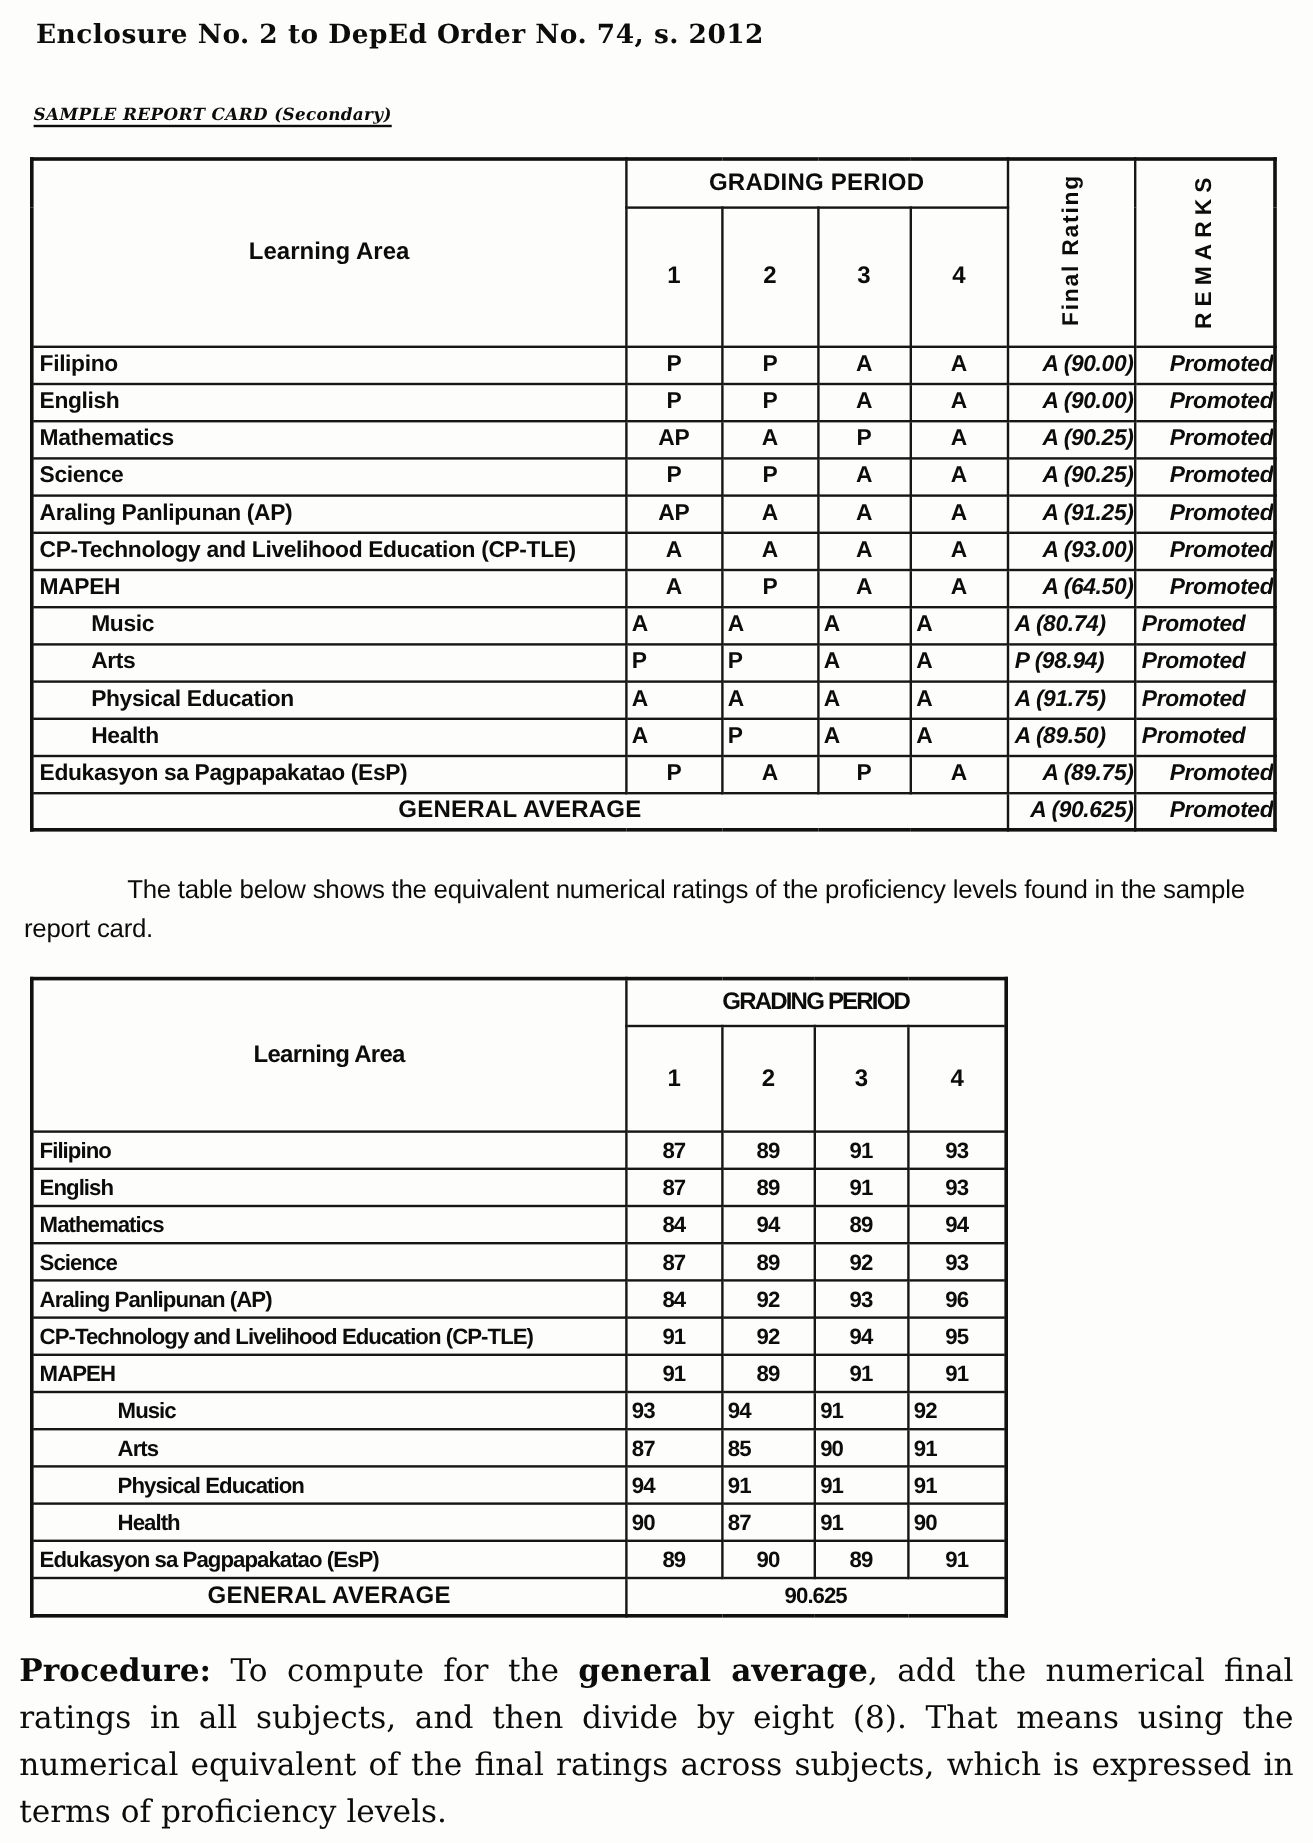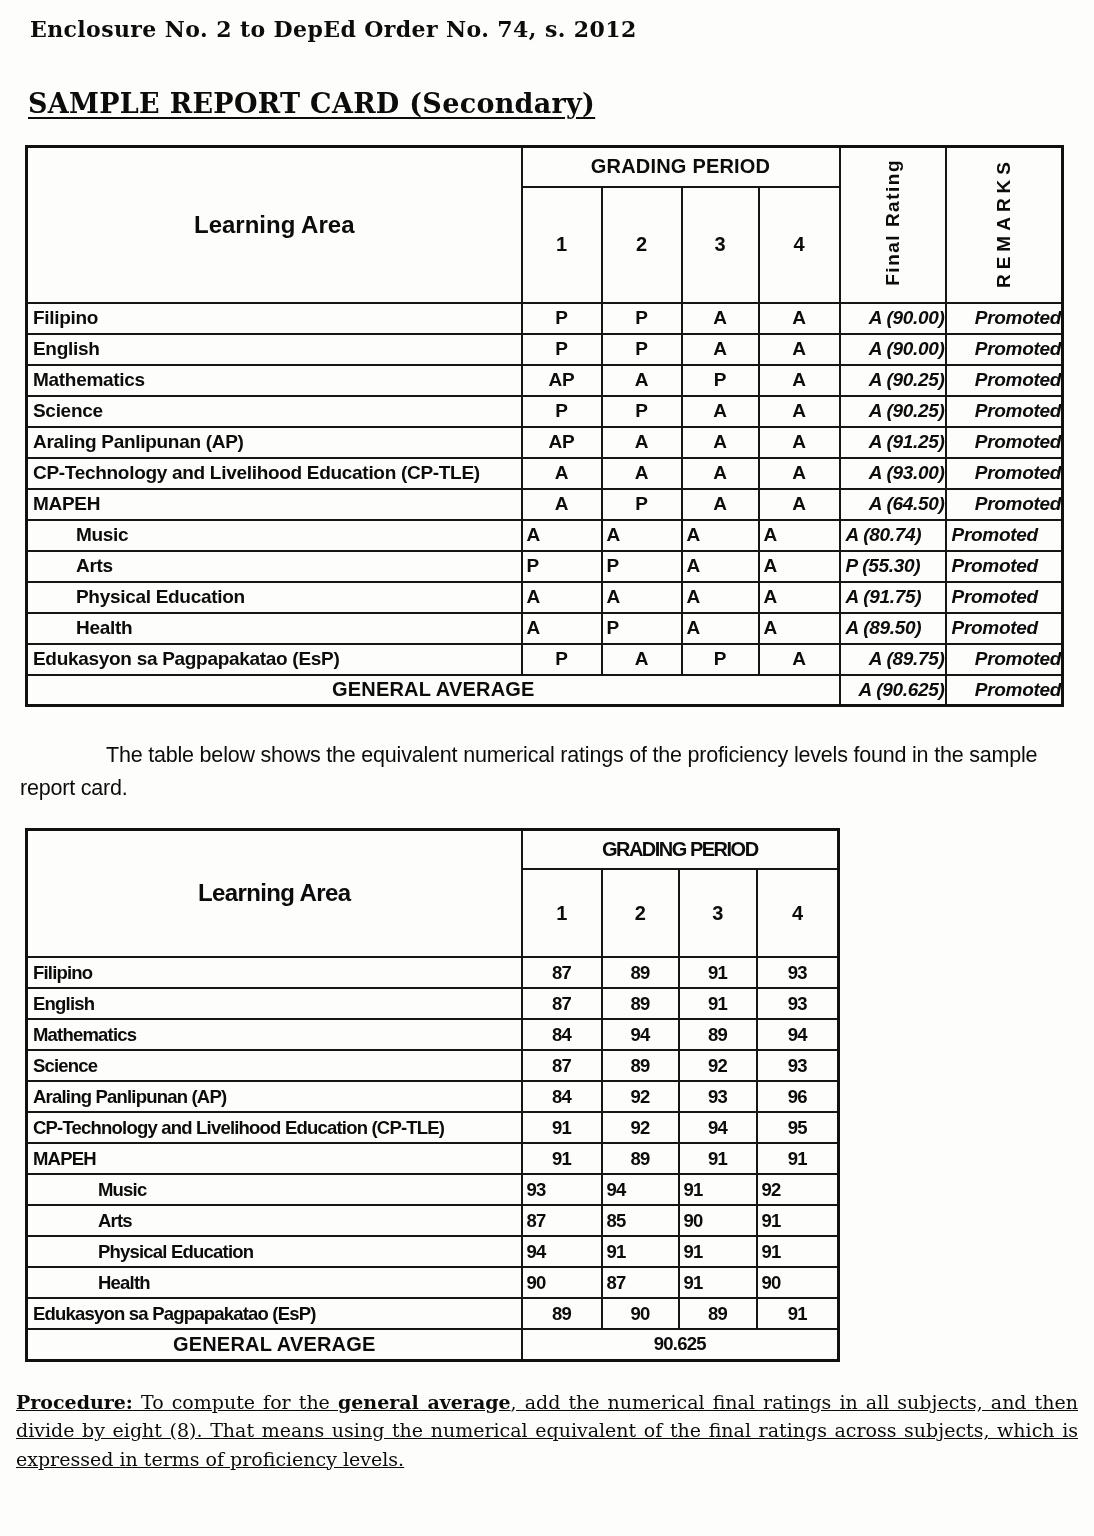--- a/index.html
+++ b/index.html
@@ -2,32 +2,32 @@
 <html><head>
 <meta charset="utf-8">
 <style>
   * { margin: 0; padding: 0; box-sizing: border-box; }
   html, body { width: 1094px; height: 1536px; background: #fdfdfb; color: #0c0c0c; overflow: hidden; }
   body { font-family: "Liberation Sans", sans-serif; }
 
   .serif { font-family: "DejaVu Serif", "Liberation Serif", serif; }
 
   .enclosure { margin: 16px 0 0 30px; font-size: 22px; font-weight: bold; letter-spacing: 0.4px; }
-  .doc-title { margin: 46px 4px 0 28px; font-size: 27px; font-weight: bold; letter-spacing: 0.3px;
-               text-decoration: underline; text-underline-offset: 4px; text-decoration-thickness: 2px; display: inline-block; }
+  .doc-title { margin: 46px 4px 0 28px; font-size: 14px; font-weight: bold; letter-spacing: 0.3px;
+               text-decoration: underline; text-underline-offset: 4px; text-decoration-thickness: 2px; display: inline-block; font-style: italic; }
 
   table { border-collapse: collapse; table-layout: fixed; }
   td, th { border: 2px solid #161616; overflow: hidden; white-space: nowrap; }
 
   .t1 { margin: 26px 0 0 25px; width: 1036px; border: 3px solid #111; }
   .t2 { margin: 22px 0 0 25px; width: 812px;  border: 3px solid #111; }
 
   th { font-weight: bold; }
   .gp-head { height: 40px; font-size: 20px; letter-spacing: 0.2px; text-align: center; }
-  .la-head  { font-size: 24px; text-align: center; vertical-align: middle; }
+  .la-head  { font-size: 20px; text-align: center; vertical-align: middle; }
   .num-head { height: 116px; font-size: 20px; text-align: center; vertical-align: middle; }
   .t2 .num-head { height: 88px; }
 
   .vhead { text-align: center; vertical-align: middle; }
   .vtext { display: inline-block; writing-mode: vertical-rl; transform: rotate(180deg);
            font-weight: bold; font-size: 19px; line-height: 1; }
   .vtext.fr { letter-spacing: 1.5px; }
   .vtext.rm { letter-spacing: 5px; }
 
   .t1 td, .t2 td { height: 31px; font-size: 19px; font-weight: bold; letter-spacing: -0.3px; }
@@ -44,22 +44,22 @@
   .t1 tr.ga td.fr, .t1 tr.ga td.rm { font-style: italic; }
 
   .t2 { letter-spacing: -0.6px; }
   .t2 td { font-size: 18.5px; letter-spacing: -0.8px; }
   .t2 .gp-head { letter-spacing: -1.5px; }
   .t2 tr.sub td.la { padding-left: 70px; }
 
   .intro { margin: 32px 20px 0 20px; font-size: 21.5px; letter-spacing: -0.2px;
            text-indent: 86px; line-height: 1.55; max-width: 1056px; }
 
-  .procedure { margin: 26px 16px 0 16px; font-size: 19px; line-height: 1.5;
-               text-align: justify; max-width: 1064px; text-decoration: underline; }
+  .procedure { margin: 26px 16px 0 16px; font-size: 26px; line-height: 1.5;
+               text-align: justify; max-width: 1064px; }
   .procedure b { font-weight: bold; }
 </style>
 </head>
 <body>
 
 <div class="enclosure serif">Enclosure No. 2 to DepEd Order  No. 74, s. 2012</div>
 
 <div><span class="doc-title serif">SAMPLE REPORT CARD (Secondary)</span></div>
 
 <table class="t1">
@@ -158,21 +158,21 @@
         <td class="pv">A</td>
         <td class="fr">A (80.74)</td>
         <td class="rm">Promoted</td>
       </tr>
       <tr class="sub">
         <td class="la">Arts</td>
         <td class="pv">P</td>
         <td class="pv">P</td>
         <td class="pv">A</td>
         <td class="pv">A</td>
-        <td class="fr">P (55.30)</td>
+        <td class="fr">P (98.94)</td>
         <td class="rm">Promoted</td>
       </tr>
       <tr class="sub">
         <td class="la">Physical Education</td>
         <td class="pv">A</td>
         <td class="pv">A</td>
         <td class="pv">A</td>
         <td class="pv">A</td>
         <td class="fr">A (91.75)</td>
         <td class="rm">Promoted</td>

